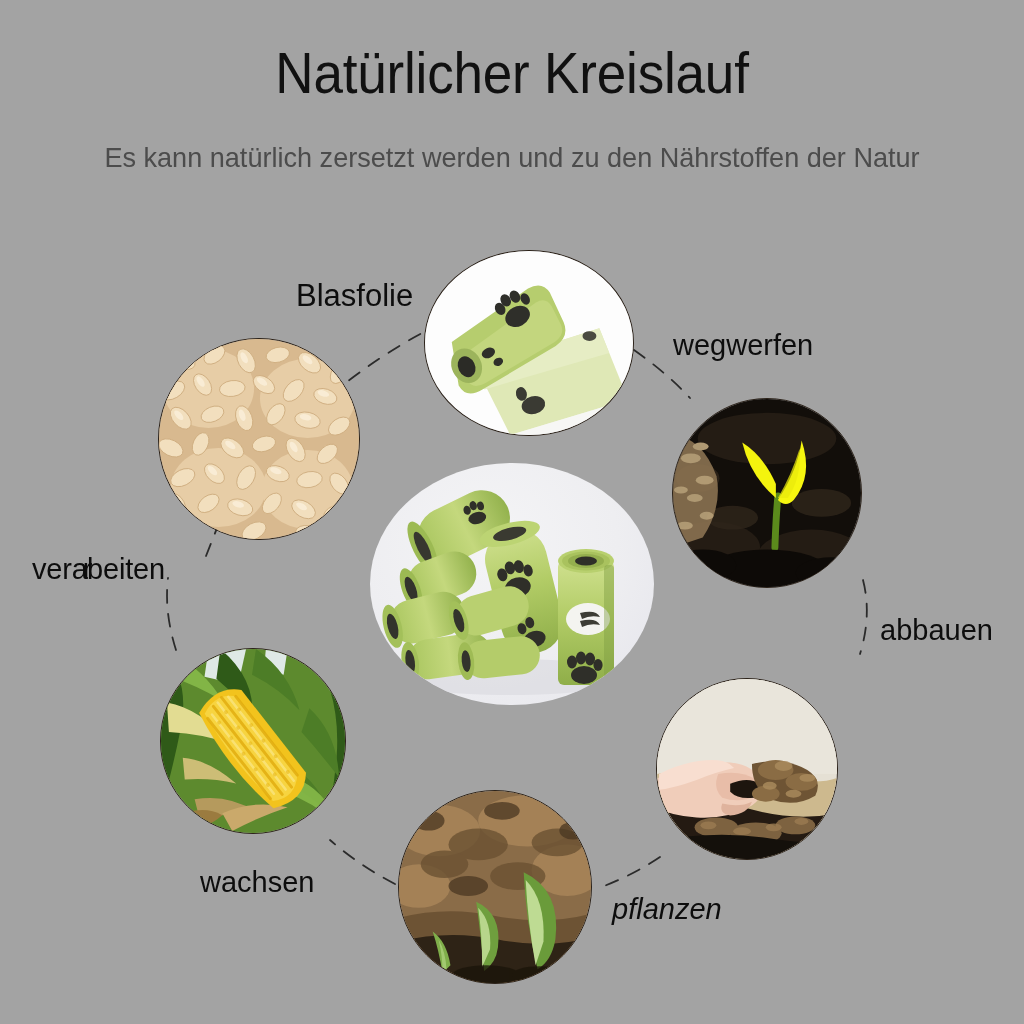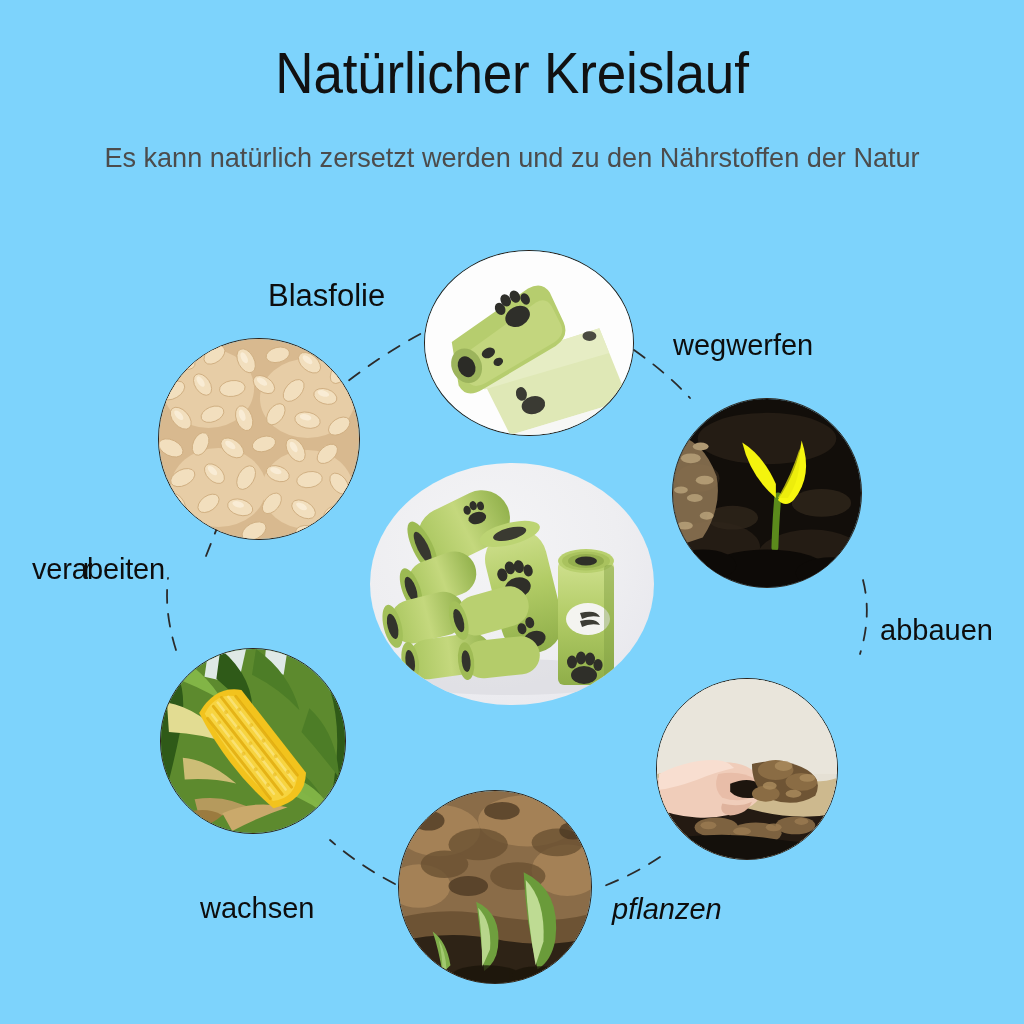--- a/index.html
+++ b/index.html
@@ -11,21 +11,21 @@
   }
   body {
     background: #fbfbfb;
     font-family: "Liberation Sans", sans-serif;
     -webkit-font-smoothing: antialiased;
   }
   #stage {
     position: relative;
     width: 1024px;
     height: 1024px;
-    background: #7dd3fc;
+    background: #a3a3a3;
   }
 
   
   .title {
     position: absolute;
     left: 0;
     top: 42px;
     width: 1024px;
     text-align: center;
     font-family: "Liberation Sans Narrow", "Liberation Sans", sans-serif;
@@ -559,25 +559,25 @@
           <ellipse cx="-3" cy="-7" rx="5" ry="6.4"></ellipse>
           <ellipse cx="6" cy="-6" rx="5" ry="6.4"></ellipse>
           <ellipse cx="14" cy="0" rx="4.6" ry="6"></ellipse>
         </g>
 
         <rect x="46" y="-58" width="10" height="118" rx="4" fill="#7f9d43" opacity="0.45"></rect>
       </g>
     </svg>
   </div>
 
-  <div class="ring-label narrowish" style="left:268px; top:280px;">Blasfolie</div>
+  <div class="ring-label narrowish" style="left:296px; top:280px;">Blasfolie</div>
 
   <div class="ring-label" style="left:673px; top:331px;">wegwerfen</div>
 
   <div class="ring-label" style="left:880px; top:616px;">abbauen</div>
 
   <div class="ring-label" style="left:612px; top:895px;font-style:italic;">pflanzen</div>
 
-  <div class="ring-label" style="left:200px; top:868px;margin-top:26px;">wachsen</div>
+  <div class="ring-label" style="left:200px; top:868px;">wachsen</div>
 
   <div class="ring-label collide" style="left:32px; top:555px;"><span>vera</span><span class="sq">r</span><span class="sq">beiten</span></div>
 
 </div>
 
 </body></html>

